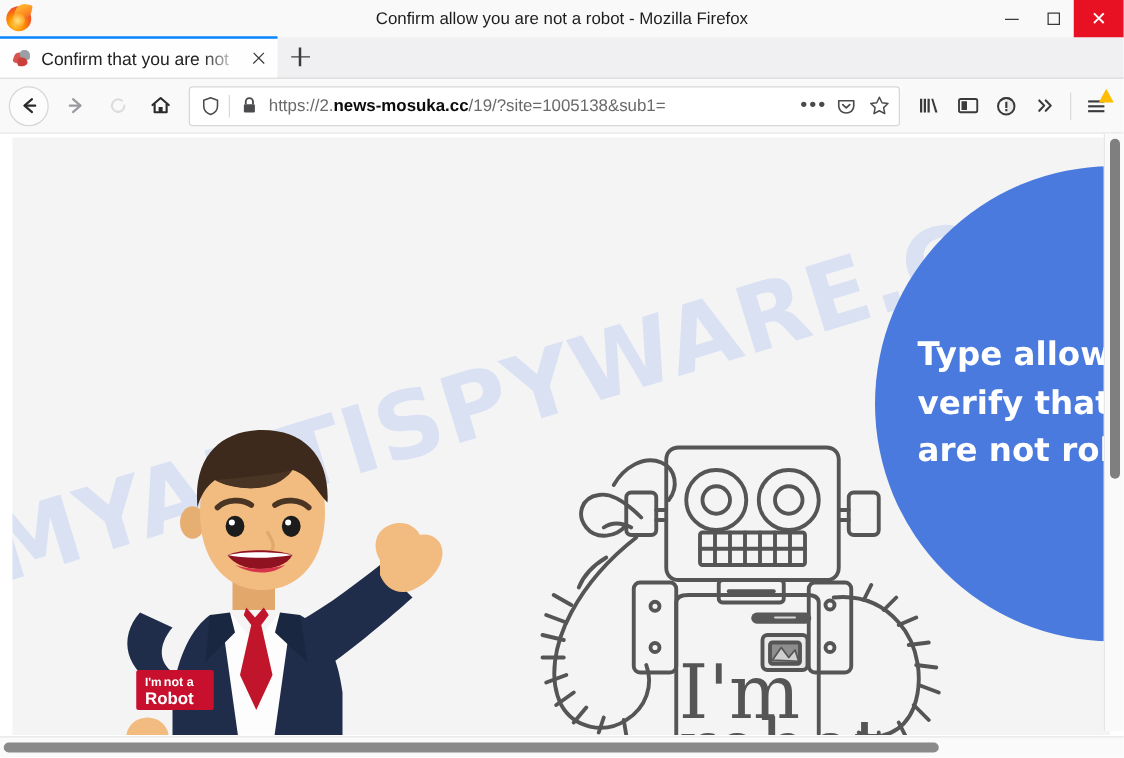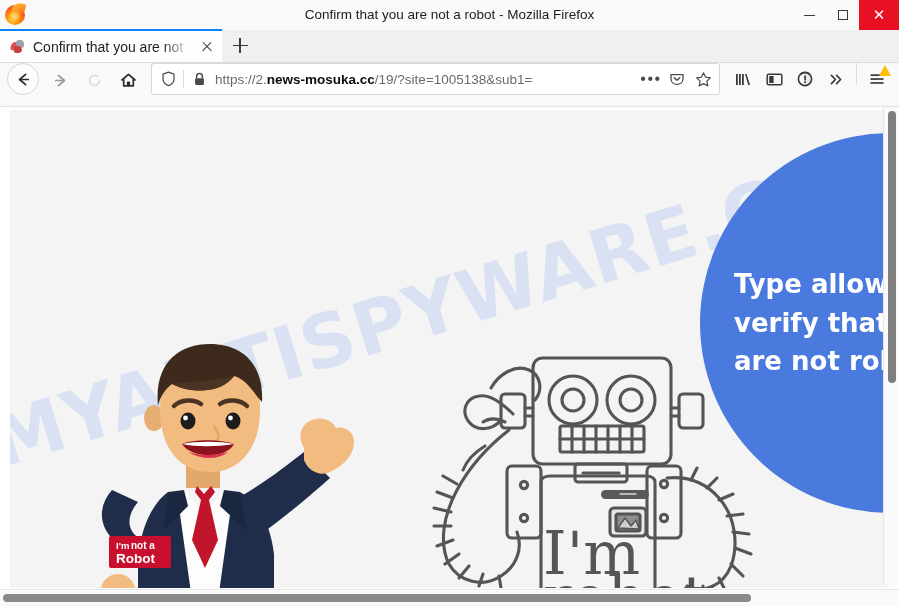--- a/index.html
+++ b/index.html
@@ -76,21 +76,21 @@
   .newtab {
     width: 36px; height: 33px; display:flex; align-items:center; justify-content:center;
     position: relative;
   }
   .newtab::before, .newtab::after { content:""; position:absolute; background:#3c3c3c; }
   .newtab::before { width: 15px; height: 1.6px; }
   .newtab::after  { width: 1.6px; height: 15px; }
 
   
   .navbar {
-    height: 44px; background: #f9f9fa; display: flex; align-items: flex-start;
+    height: 44px; background: #f9f9fa; display: flex; align-items: center;
     padding: 0 7px; gap: 0px; border-bottom: 1px solid #e2e2e4;
   }
   .navbtn {
     width: 34px; height: 34px; display:flex; align-items:center; justify-content:center;
     border-radius: 50%; flex: none; position: relative;
   }
   .navbtn.back { border: 1px solid #d7d7db; background: #fcfcfc; width: 32px; height: 32px; margin-right: 4px; }
   .arrow-svg { display:block; }
   .urlbar {
     flex: 1 1 auto; height: 32px; background: #fff; border: 1px solid #d7d7db; border-radius: 3px;
@@ -172,21 +172,21 @@
 <body>
 
 <div class="window">
 
   <div class="titlebar">
     <div class="ff-logo">
       <div class="ring"></div>
         <div class="tail"></div>
         <div class="core"></div>
     </div>
-    <div class="win-title">Confirm that you are not a robot - Mozilla Firefox</div>
+    <div class="win-title">Confirm allow you are not a robot - Mozilla Firefox</div>
     <div class="wincontrols">
       <div class="wc min">
           <span></span>
         </div>
       <div class="wc max">
           <span></span>
         </div>
       <div class="wc close">✕</div>
     </div>
   </div>

